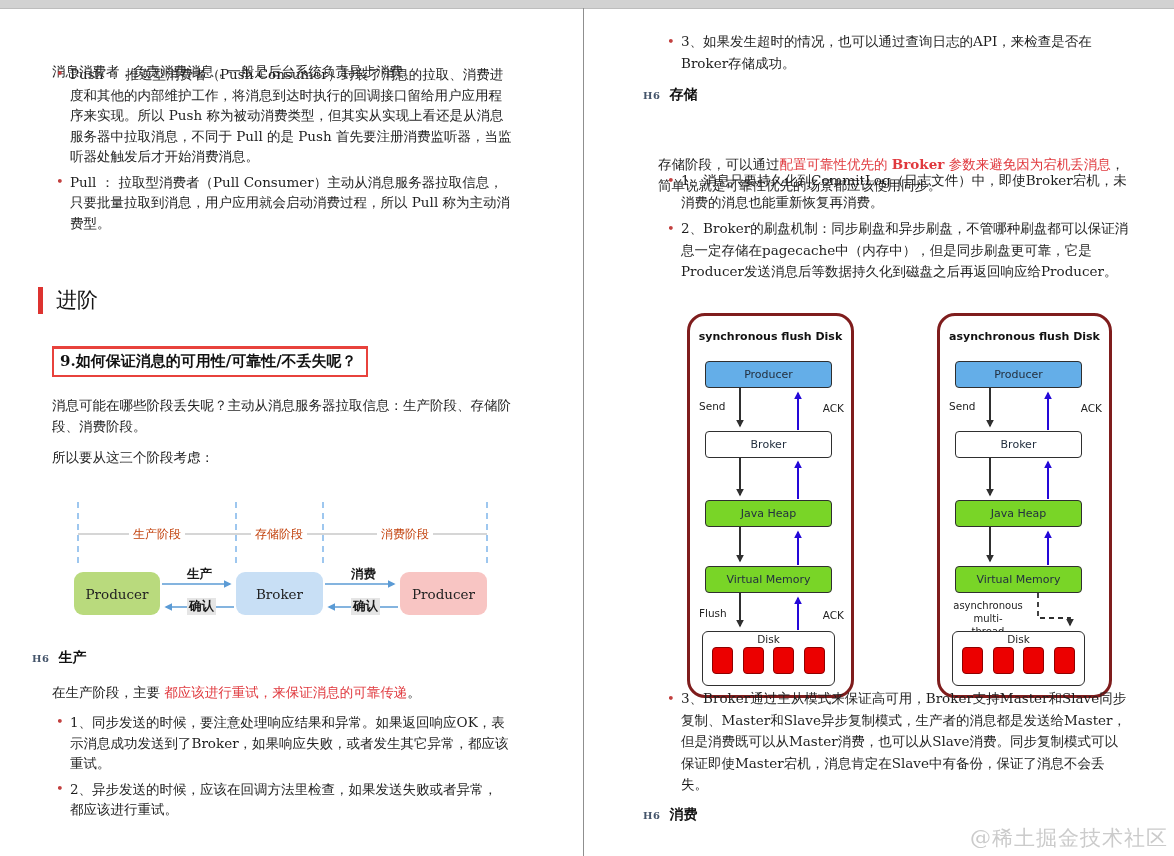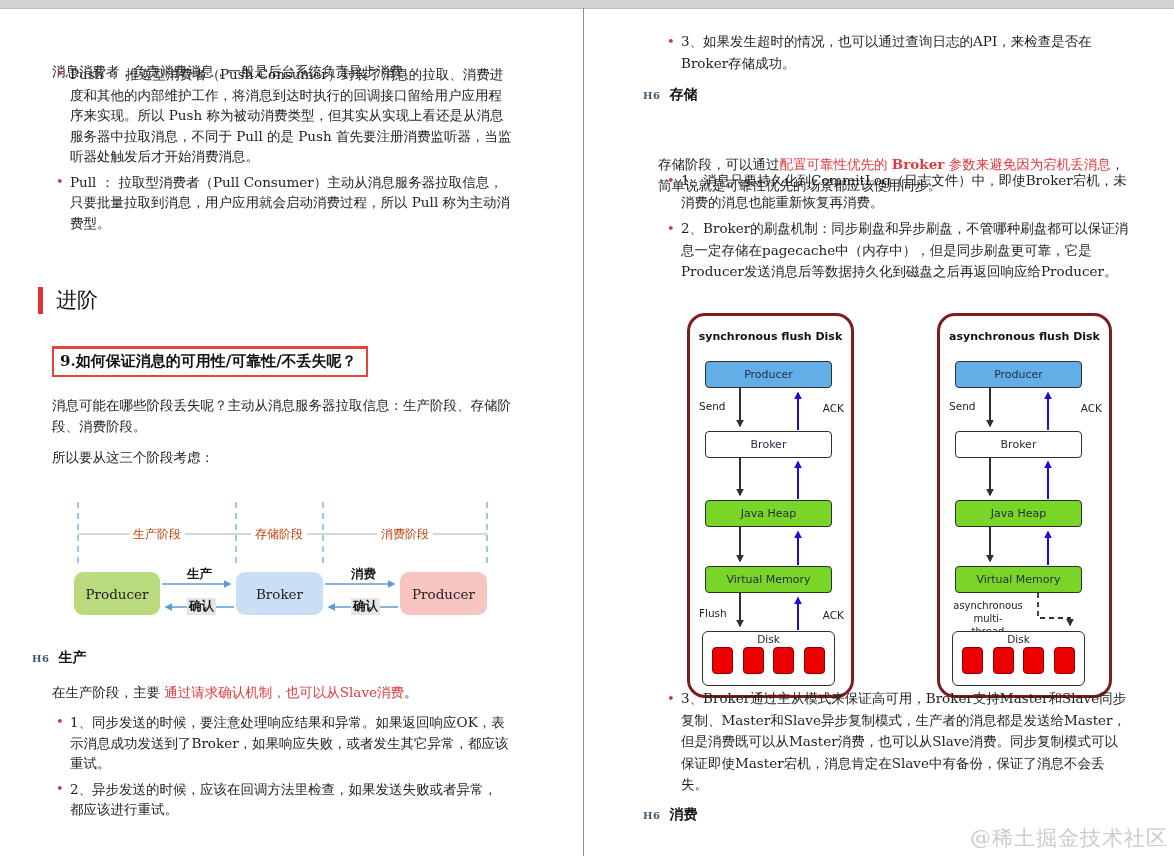--- a/index.html
+++ b/index.html
@@ -124,21 +124,21 @@
       <div class="sd-alabel" style="left:289px;top:68px;background:transparent;">消费</div>
       <div class="sd-alabel" style="left:291px;top:100px;">确认</div>
     </div>
 
     <div class="h6-row abs" style="left:32px;top:649px;">
       <span class="h6-tag">H6</span>
       <span class="h6-label">生产</span>
     </div>
 
     <p class="abs body-text" style="left:52px;top:682px;width:470px;">
-      <span>在生产阶段，主要 </span><span class="red">通过请求确认机制，也可以从Slave消费</span><span>。</span>
+      <span>在生产阶段，主要 </span><span class="red">都应该进行重试，来保证消息的可靠传递</span><span>。</span>
     </p>
 
     <ul class="doc-list abs" style="left:70px;top:712px;width:440px;">
       <li>1、同步发送的时候，要注意处理响应结果和异常。如果返回响应OK，表示消息成功发送到了Broker，如果响应失败，或者发生其它异常，都应该重试。</li>
       <li>2、异步发送的时候，应该在回调方法里检查，如果发送失败或者异常，都应该进行重试。</li>
     </ul>
   </div>
 
   <div class="rt">
 

